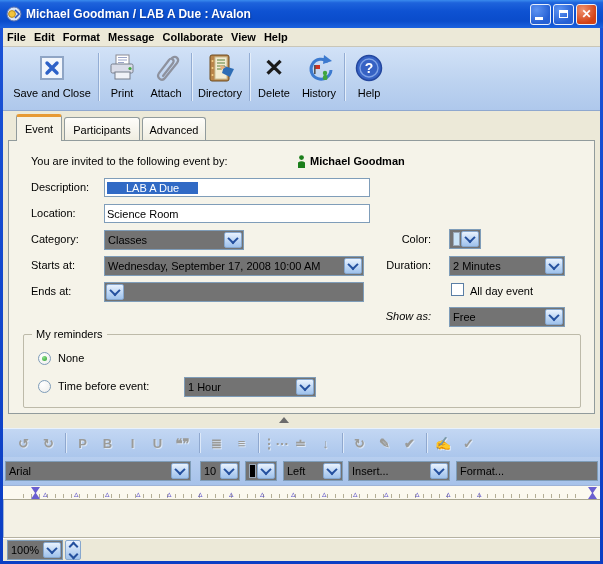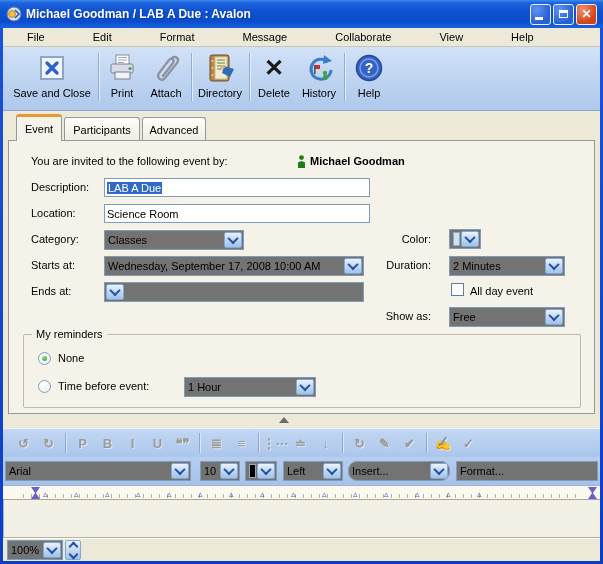--- a/index.html
+++ b/index.html
@@ -20,21 +20,21 @@
   .winbtn{width:21px;height:21px;border-radius:3px;border:1px solid #E9F0FB;box-sizing:border-box;
     display:flex;align-items:center;justify-content:center;position:relative;}
   .winbtn.blue{background:radial-gradient(circle at 30% 25%,#5E94F2,#2560D4 70%);}
   .winbtn.red{background:radial-gradient(circle at 30% 25%,#F0926F,#D24215 70%);}
   .glyph-min{position:absolute;left:4px;bottom:4px;width:8px;height:3px;background:#fff;}
   .glyph-max{width:9px;height:8px;border:1px solid #fff;border-top:3px solid #fff;box-sizing:border-box;}
   .glyph-close{color:#fff;font-size:12px;font-weight:bold;line-height:1;}
 
   #menubar{position:absolute;left:3px;top:28px;width:597px;height:19px;background:#ECE9D8;
     display:flex;align-items:center;font-size:11px;color:#000;border-bottom:1px solid #C9C6B8;box-sizing:border-box;}
-  .menu-item{padding:2px 24px;cursor:default;}
+  .menu-item{padding:2px 4px;cursor:default;font-weight:bold;}
 
   
   #toolbar{position:absolute;left:3px;top:47px;width:597px;height:64px;
     background:linear-gradient(180deg,#D2E2F7 0%,#BDD3F0 55%,#AFC8EC 100%);
     border-bottom:1px solid #8FA8CF;box-sizing:border-box;}
   .tb-item{position:absolute;top:4px;height:56px;display:flex;flex-direction:column;align-items:center;justify-content:flex-start;}
   .tb-icon{height:34px;display:flex;align-items:center;justify-content:center;}
   .tb-label{font-size:11px;color:#000;white-space:nowrap;margin-top:2px;}
   .tb-sep{position:absolute;top:6px;width:1px;height:48px;background:#93ADD4;box-shadow:1px 0 0 #E4EEFA;}
   .delete-x{font-size:24px;font-weight:bold;color:#1a1a1a;line-height:1;}
@@ -45,21 +45,21 @@
     background:linear-gradient(180deg,#FEFDFA,#EFEDE0);}
   .tab.active{background:#F5F3E9;border-top:3px solid #E79A34;z-index:3;}
 
   
   #panel{position:absolute;left:8px;top:140px;width:587px;height:274px;background:#F5F3E9;
     border:1px solid #919B9C;box-sizing:border-box;}
   .flabel{position:absolute;font-size:11px;color:#000;white-space:nowrap;}
   .rlabel{position:absolute;font-size:11px;color:#000;white-space:nowrap;width:88px;text-align:right;}
   .textinput{position:absolute;height:19px;background:#fff;border:1px solid #7F9DB9;box-sizing:border-box;
     font-size:11px;display:flex;align-items:center;padding:0 2px;}
-  .selhl{background:#316AC5;color:#fff;padding:0 1px;}
+  .selhl{background:#316AC5;color:#fff;padding:0 19px;}
   .combo{position:absolute;height:20px;background:#737373;border:1px solid #7F9DB9;box-sizing:border-box;
     display:flex;align-items:center;font-size:11px;}
   .combo .val{flex:1;padding:0 3px;white-space:nowrap;overflow:hidden;}
   .combo .btn{width:16px;align-self:stretch;margin:1px;flex:none;
     background:linear-gradient(180deg,#E9F2FE 0%,#C2D9F5 50%,#9FC2EC 100%);
     border:1px solid #86A7CE;border-radius:2px;display:flex;align-items:center;justify-content:center;}
   .chev{width:6px;height:6px;border-left:2px solid #24509E;border-bottom:2px solid #24509E;
     transform:rotate(-45deg) translate(1px,-1px);}
   .swatch{width:12px;height:12px;margin-left:3px;border:1px solid #9AA8B8;}
   .checkbox{position:absolute;width:13px;height:13px;background:#fff;border:1px solid #5A7EA5;box-sizing:border-box;}
@@ -292,21 +292,21 @@
 
     <span class="flabel" style="left:22px;top:144px;">Ends at:</span>
     <div class="combo" style="left:95px;top:141px;width:260px;">
       <span class="btn">
           <span class="chev"></span>
         </span>
     </div>
     <span class="checkbox" style="left:442px;top:142px;"></span>
     <span class="flabel" style="left:461px;top:144px;">All day event</span>
 
-    <span class="rlabel" style="left:334px;top:169px;">Show as:</span>
+    <span class="rlabel" style="left:334px;top:169px;font-style:italic;">Show as:</span>
     <div class="combo" style="left:440px;top:166px;width:116px;">
       <span class="val">Free</span>
       <span class="btn">
           <span class="chev"></span>
         </span>
     </div>
 
     <div id="reminders-box">
       <span id="reminders-legend">My reminders</span>
       <span class="radio sel" style="left:14px;top:17px;"></span>
@@ -369,21 +369,21 @@
       <span class="btn">
           <span class="chev"></span>
         </span>
     </div>
     <div class="combo" style="left:280px;width:60px;gap:16px;">
       <span class="val">Left</span>
       <span class="btn">
           <span class="chev"></span>
         </span>
     </div>
-    <div class="combo" style="left:345px;width:102px;border-radius:9px;">
+    <div class="combo" style="left:345px;width:102px;">
       <span class="val">Insert...</span>
       <span class="btn">
           <span class="chev"></span>
         </span>
     </div>
     <div class="combo" style="left:453px;width:142px;">
       <span class="val">Format...</span>
     </div>
   </div>
 

